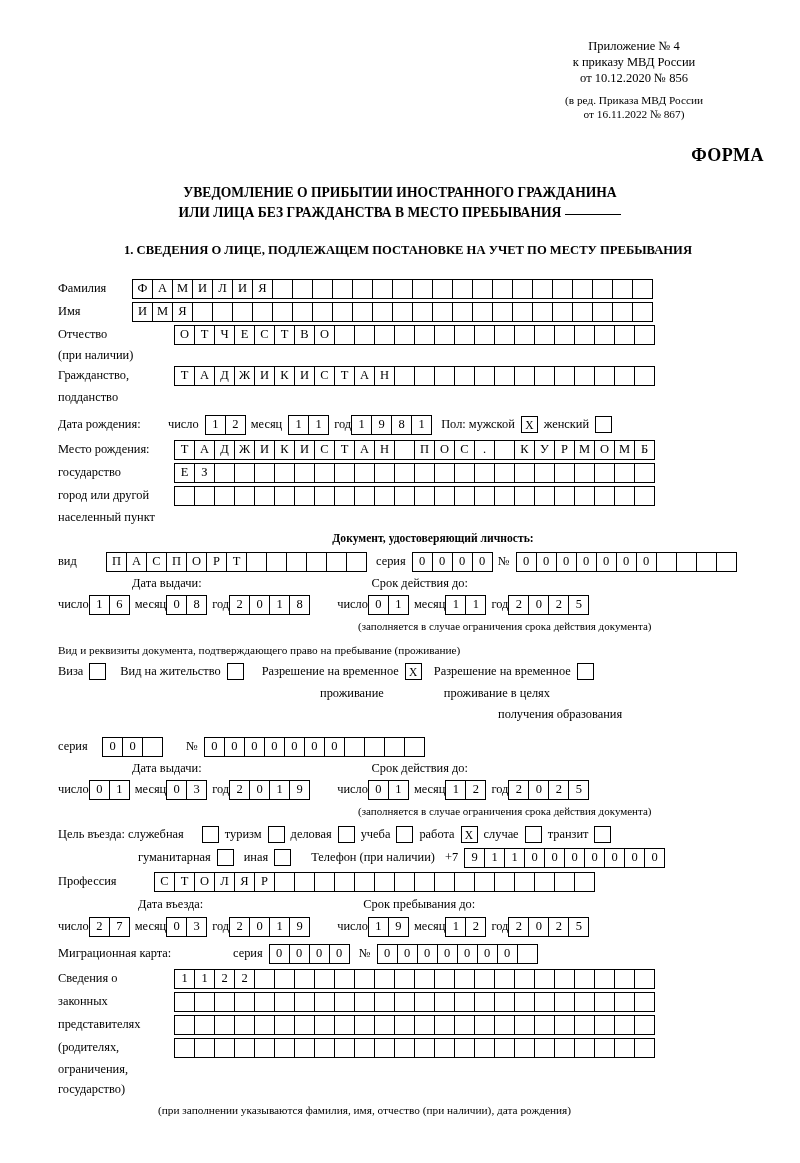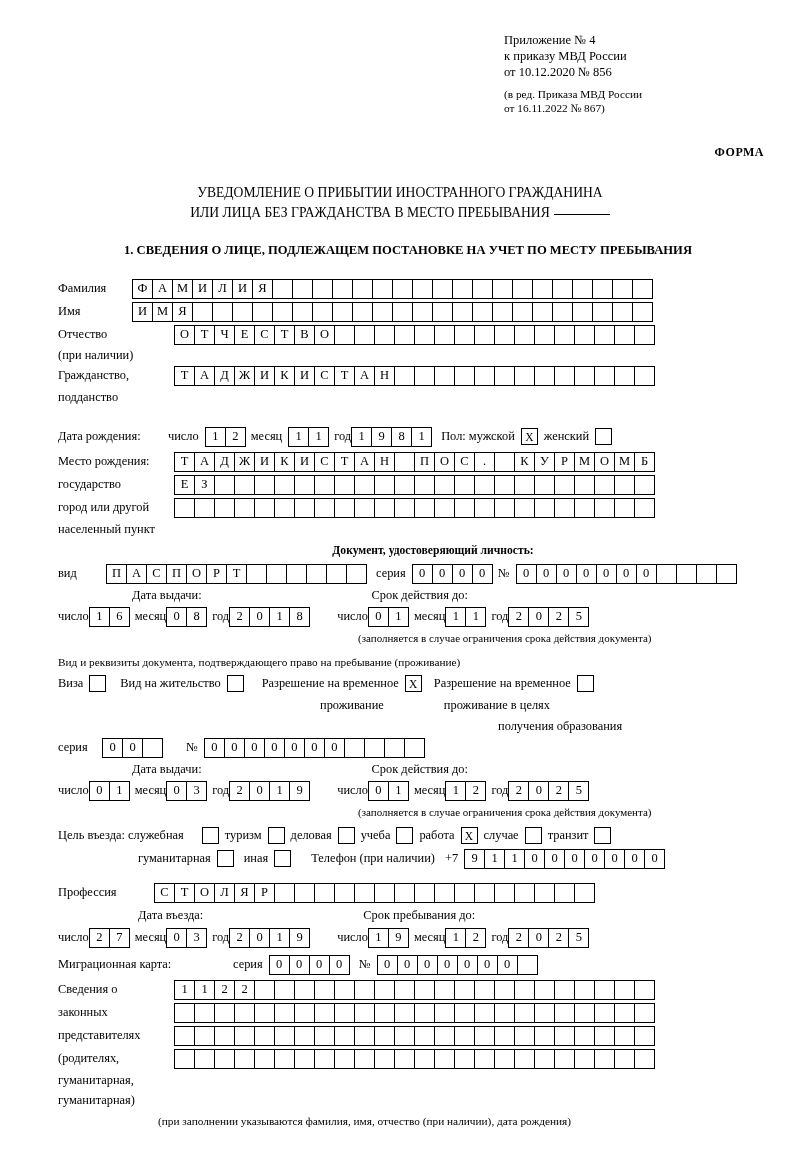--- a/index.html
+++ b/index.html
@@ -6,34 +6,34 @@
   body{
     width:800px;height:1163px;background:#ffffff;
     font-family:"Liberation Serif", serif;
     color:#000;
     position:relative;
   }
   .page{position:relative;width:800px;height:1163px;padding:0;box-sizing:border-box;}
 
   
   .hdr{
-    position:absolute;top:32px;right:36px;width:260px;
-    font-size:12.5px;line-height:1.28;text-align:left;
+    position:absolute;top:38px;right:36px;width:260px;
+    font-size:12.5px;line-height:1.28;text-align:center;
   }
   .hdr .ln{white-space:nowrap;}
   .hdr .gap{height:7px;}
   .forma{
     position:absolute;top:145px;right:36px;
-    font-weight:bold;font-size:12px;letter-spacing:.5px;
+    font-weight:bold;font-size:18px;letter-spacing:.5px;
   }
 
   
   .title{
     position:absolute;top:183px;left:0;width:800px;
-    text-align:center;font-weight:normal;font-size:13.6px;line-height:1.45;
+    text-align:center;font-weight:bold;font-size:13.6px;line-height:1.45;
   }
   .title .l2{position:relative;}
   .title .blank{display:inline-block;width:56px;border-bottom:1px solid #000;vertical-align:2px;margin-left:4px;}
   .section1{
     position:absolute;top:243px;left:8px;width:800px;text-align:center;
     font-weight:bold;font-size:12.6px;
   }
 
   
   .form{position:absolute;top:278px;left:58px;width:690px;font-size:12.4px;}
@@ -203,21 +203,21 @@
           <div class="c"></div>
           <div class="c"></div>
           <div class="c"></div>
           <div class="c"></div>
           <div class="c"></div>
           <div class="c"></div>
           <div class="c"></div>
           <div class="c"></div>
         </div>
     </div>
-    <div class="row" style="min-height:18px;margin-bottom:20px">
+    <div class="row" style="min-height:18px;margin-bottom:8px">
       <div class="lbl">подданство</div>
     </div>
 
     <div class="row">
       <div class="lbl" style="width:110px">Дата рождения:</div>
       <div class="lbl">число</div>
       <div class="spacer6"></div>
       <div class="cells" id="cells-birthday">
           <div class="c">1</div>
           <div class="c">2</div>
@@ -458,21 +458,21 @@
       <div class="lbl">Разрешение на временное</div>
       <div class="spacer6"></div>
       <span class="chk"></span>
     </div>
     <div class="row" style="min-height:19px">
       <div style="width:262px"></div>
       <div class="lbl">проживание</div>
       <div style="width:60px"></div>
       <div class="lbl">проживание в целях</div>
     </div>
-    <div class="row" style="min-height:19px;margin-bottom:1px">
+    <div class="row" style="min-height:19px;margin-bottom:12px">
       <div style="width:440px"></div>
       <div class="lbl">получения образования</div>
     </div>
 
     <div class="row">
       <div class="lbl" style="width:44px">серия</div>
       <div class="cells" id="cells-stayseries">
           <div class="c">0</div>
           <div class="c">0</div>
           <div class="c"></div>
@@ -599,21 +599,21 @@
           <div class="c">0</div>
           <div class="c">0</div>
           <div class="c">0</div>
           <div class="c">0</div>
           <div class="c">0</div>
           <div class="c">0</div>
           <div class="c">0</div>
         </div>
     </div>
 
-    <div class="row" style="margin-top:13px">
+    <div class="row" style="margin-top:3px">
       <div class="lbl" style="width:96px">Профессия</div>
       <div class="cells" id="cells-profession">
           <div class="c">С</div>
           <div class="c">Т</div>
           <div class="c">О</div>
           <div class="c">Л</div>
           <div class="c">Я</div>
           <div class="c">Р</div>
           <div class="c"></div>
           <div class="c"></div>
@@ -818,24 +818,24 @@
           <div class="c"></div>
           <div class="c"></div>
           <div class="c"></div>
           <div class="c"></div>
           <div class="c"></div>
           <div class="c"></div>
           <div class="c"></div>
         </div>
     </div>
     <div class="row" style="min-height:18px">
-      <div class="lbl">гуманитарная,</div>
+      <div class="lbl">ограничения,</div>
     </div>
     <div class="row" style="min-height:18px">
-      <div class="lbl">гуманитарная)</div>
+      <div class="lbl">государство)</div>
     </div>
 
     <div class="row" style="min-height:20px;margin-top:2px">
       <div style="width:100px"></div>
       <div class="small">(при заполнении указываются фамилия, имя, отчество (при наличии), дата рождения)</div>
     </div>
 
   </div>
 </div>
 

